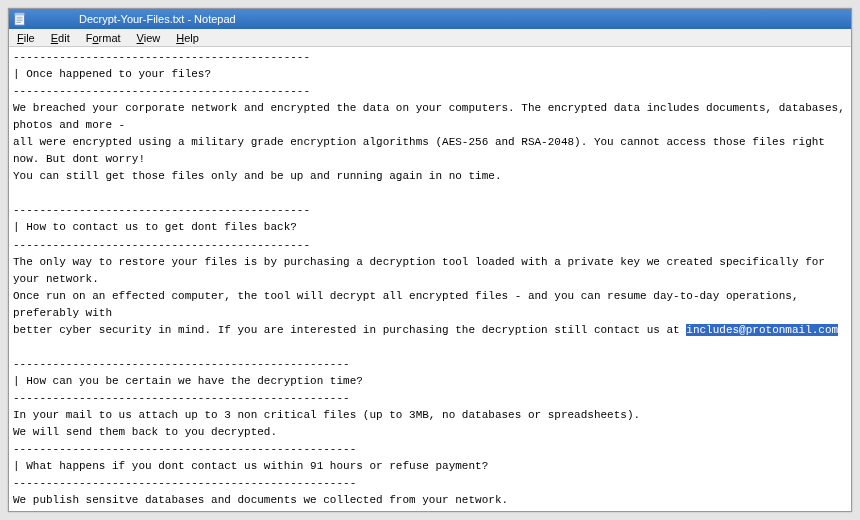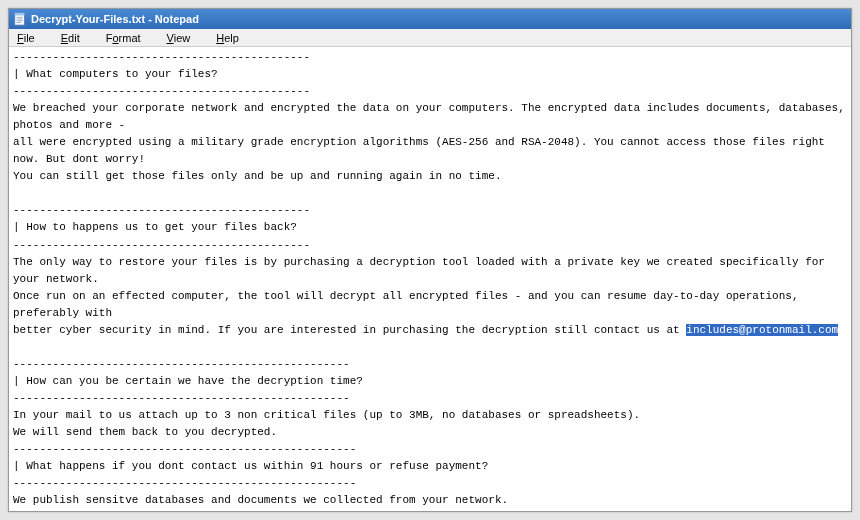--- a/index.html
+++ b/index.html
@@ -39,31 +39,32 @@
       height: 14px;
       display: inline-flex;
       align-items: center;
       justify-content: center;
     }
     .title-icon svg {
       width: 14px;
       height: 14px;
     }
     .title-text {
-      font-weight: bold;
+      font-weight: normal;
       font-size: 11px;
+      margin-left: 48px;
     }
     .menu-bar {
       background: #f0f0f0;
       border-bottom: 1px solid #ccc;
       padding: 2px 2px;
       height: 18px;
       display: flex;
       align-items: center;
-      gap: 14px;
+      gap: 4px;
       font-size: 11px;
     }
     .menu-item {
       padding: 1px 6px;
       cursor: default;
     }
     .menu-item .underline {
       text-decoration: underline;
     }
     .content {
@@ -100,28 +101,28 @@
     <span class="title-text">Decrypt-Your-Files.txt - Notepad</span>
   </div>
   <div class="menu-bar">
     <span class="menu-item"><span class="underline">F</span>ile</span>
     <span class="menu-item"><span class="underline">E</span>dit</span>
     <span class="menu-item">F<span class="underline">o</span>rmat</span>
     <span class="menu-item"><span class="underline">V</span>iew</span>
     <span class="menu-item"><span class="underline">H</span>elp</span>
   </div>
   <div class="content"><span>---------------------------------------------</span>
-<span>| What computers to your files?</span>
+<span>| Once happened to your files?</span>
 <span>---------------------------------------------</span>
 <span>We breached your corporate network and encrypted the data on your computers. The encrypted data includes documents, databases, photos and more -</span>
 <span>all were encrypted using a military grade encryption algorithms (AES-256 and RSA-2048). You cannot access those files right now. But dont worry!</span>
 <span>You can still get those files only and be up and running again in no time.</span>
 
 <span>---------------------------------------------</span>
-<span>| How to happens us to get your files back?</span>
+<span>| How to contact us to get dont files back?</span>
 <span>---------------------------------------------</span>
 <span>The only way to restore your files is by purchasing a decryption tool loaded with a private key we created specifically for your network.</span>
 <span>Once run on an effected computer, the tool will decrypt all encrypted files - and you can resume day-to-day operations, preferably with</span>
 <span>better cyber security in mind. If you are interested in purchasing the decryption still contact us at </span><span class="highlight">includes@protonmail.com</span>
 
 <span>---------------------------------------------------</span>
 <span>| How can you be certain we have the decryption time?</span>
 <span>---------------------------------------------------</span>
 <span>In your mail to us attach up to 3 non critical files (up to 3MB, no databases or spreadsheets).</span>
 <span>We will send them back to you decrypted.</span>

